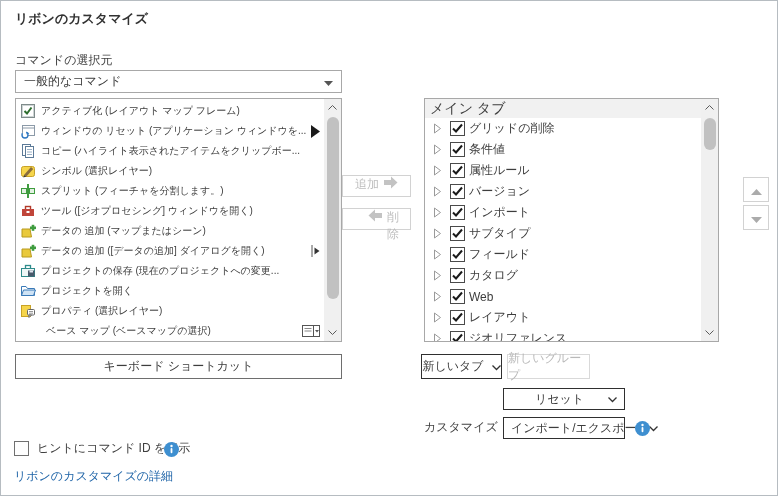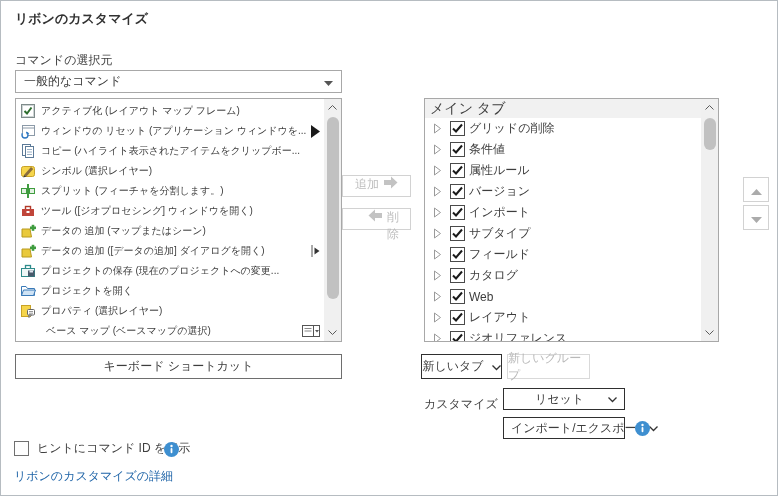--- a/index.html
+++ b/index.html
@@ -42,21 +42,21 @@
               display: flex; align-items: center; justify-content: center; }
   .move-up { top: 176px; } .move-down { top: 204px; }
 
   .btn { position: absolute; height: 25px; background: #fff; font-size: 12px; display: flex; align-items: center; justify-content: center; color: #3d3d3d; }
   .btn-kbd { left: 14px; top: 353px; width: 327px; border: 1px solid #6e6e6e; }
   .btn-newtab { left: 420px; top: 353px; width: 81px; border: 1px solid #2f2f2f; gap: 8px; }
   .btn-disabled { border: 1px solid #d9d9d9; color: #b9b9b9; }
   .btn-newgroup { left: 506px; top: 353px; width: 83px; }
   .btn-rename { left: 594px; top: 353px; width: 84px; }
 
-  .customize-label { position: absolute; left: 423px; top: 395px; }
+  .customize-label { position: absolute; left: 423px; top: 418px; }
   .dd { position: absolute; left: 502px; width: 122px; height: 22px; border: 1px solid #2f2f2f; background: #fff; font-size: 12px;
         color: #3d3d3d; display: flex; align-items: center; padding: 0 7px; }
   .dd .dd-text { flex: 1; text-align: center; white-space: nowrap; }
   .dd-reset { top: 387px; } .dd-impexp { top: 416px; }
   .info { position: absolute; width: 15px; height: 15px; }
   .info-impexp { left: 634px; top: 420px; }
   .info-cmdid { left: 163px; top: 441px; }
 
   .chk-row { position: absolute; left: 13px; top: 439px; display: flex; align-items: center; gap: 8px; }
   .chk { width: 15px; height: 15px; border: 1px solid #707070; background: #fff; flex: 0 0 15px; }

